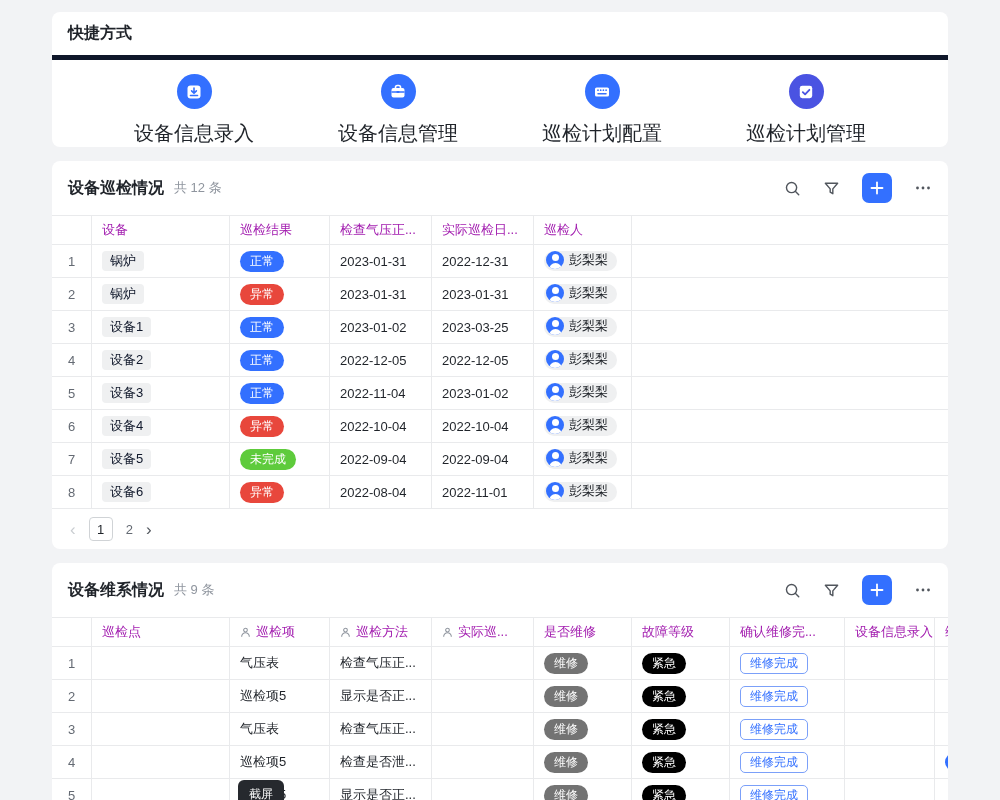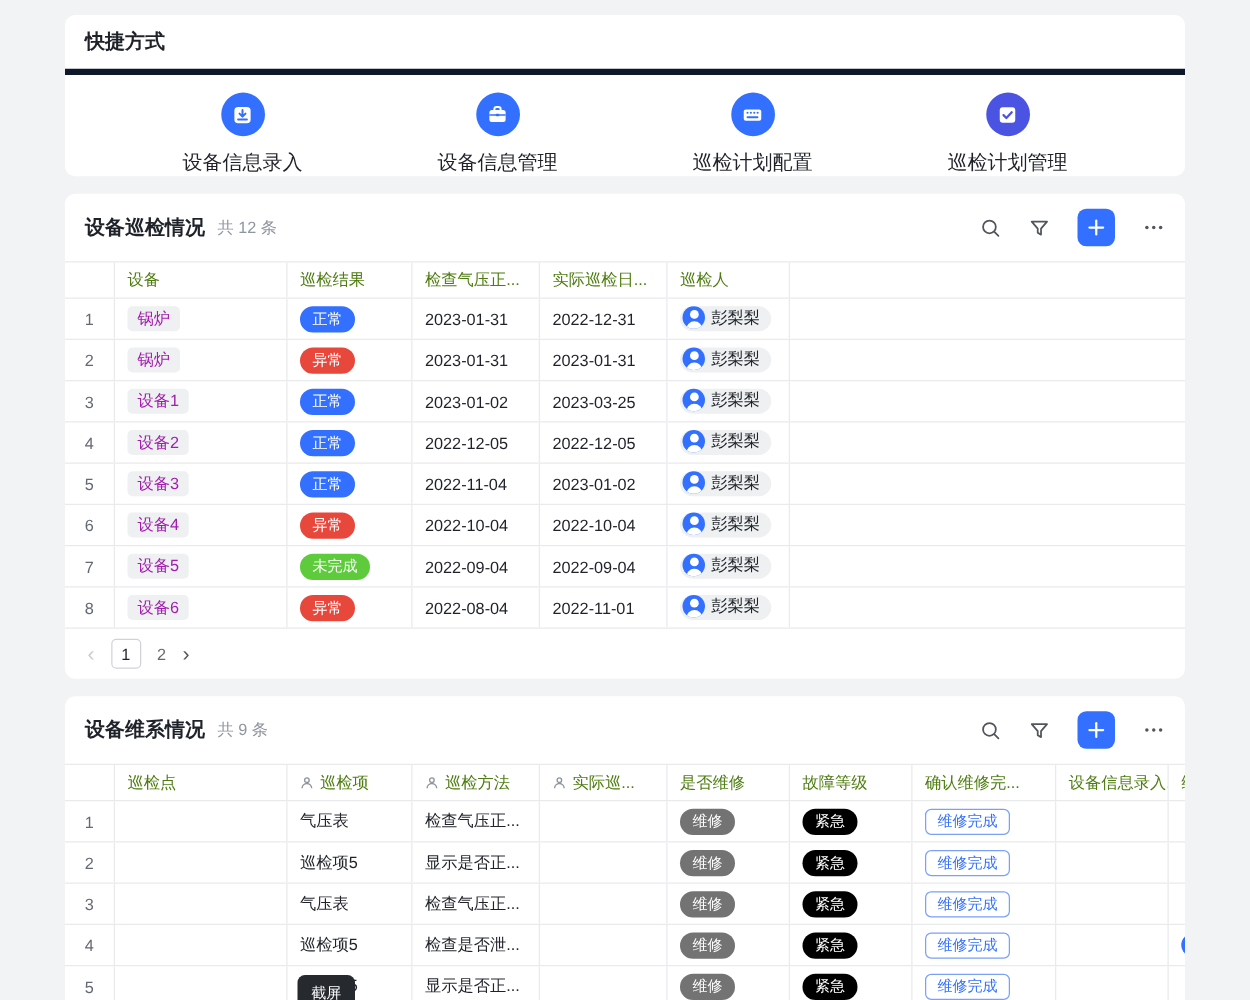--- a/index.html
+++ b/index.html
@@ -38,41 +38,41 @@
 
   
   .shortcut-row { display:flex; padding:14px 40px 0; }
   .shortcut-item { flex:1; display:flex; flex-direction:column; align-items:center; cursor:pointer; }
   .icon-circle {
     width:35px; height:35px; border-radius:50%;
     display:flex; align-items:center; justify-content:center;
   }
   .icon-circle.blue   { background:#3370ff; color:#3370ff; }
   .icon-circle.indigo { background:#4a53e2; color:#4a53e2; }
-  .shortcut-label { margin-top:11px; font-size:16px; color:#1f2329; }
+  .shortcut-label { margin-top:11px; font-size:20px; color:#1f2329; }
 
   
   .trow { display:grid; align-items:center; border-bottom:1px solid #e9eaec; height:33px; }
   .thead { height:30px; border-top:1px solid #e9eaec; }
   .t1 .trow { grid-template-columns:40px 138px 100px 102px 102px 98px 1fr; }
   .t2 .trow { grid-template-columns:40px 138px 100px 102px 102px 98px 98px 115px 90px 1fr; }
   .td {
     height:100%; display:flex; align-items:center;
     padding:0 10px; font-size:13px; color:#1f2329;
     border-right:1px solid #e9eaec;
     white-space:nowrap; overflow:hidden;
   }
   .td.filler { border-right:none; }
-  .thead .td { color:#4d7c0f; font-size:13px; }
+  .thead .td { color:#a21caf; font-size:13px; }
   .c-num { justify-content:center; color:#646a73; padding:0 4px; }
   .field-icon { margin-right:5px; display:inline-flex; flex:none; }
 
   .chip {
     background:#eff0f1; border-radius:4px; padding:1px 8px;
-    font-size:13px; color:#a21caf;
+    font-size:13px; color:#0f172a;
   }
   .badge {
     display:inline-block; padding:2px 10px; border-radius:11px;
     font-size:12px; line-height:17px; color:#fff;
   }
   .badge[data-type="normal"]     { background:#3370ff; }
   .badge[data-type="abnormal"]   { background:#e8473c; }
   .badge[data-type="incomplete"] { background:#5ecb3c; }
   .badge[data-type="repair"]     { background:#737373; }
   .badge[data-type="urgent"]     { background:#000000; }

